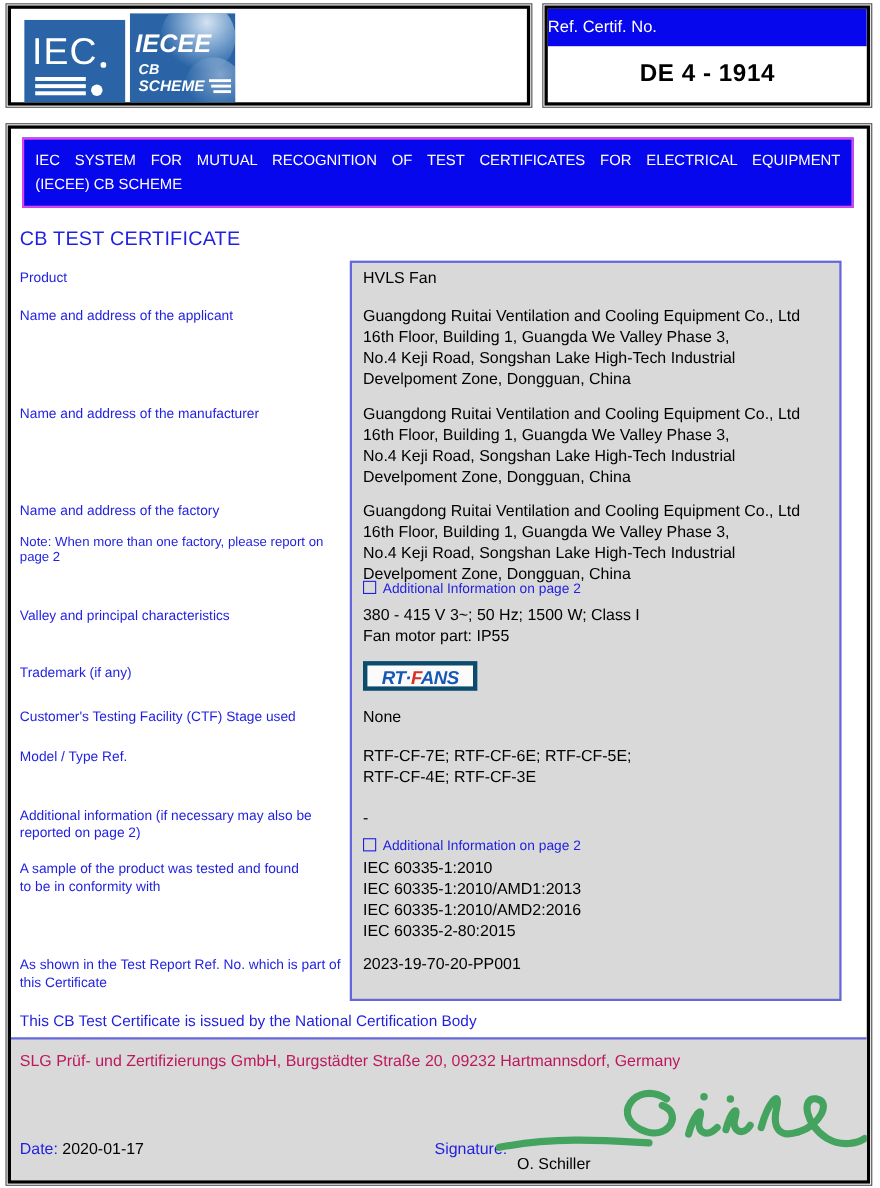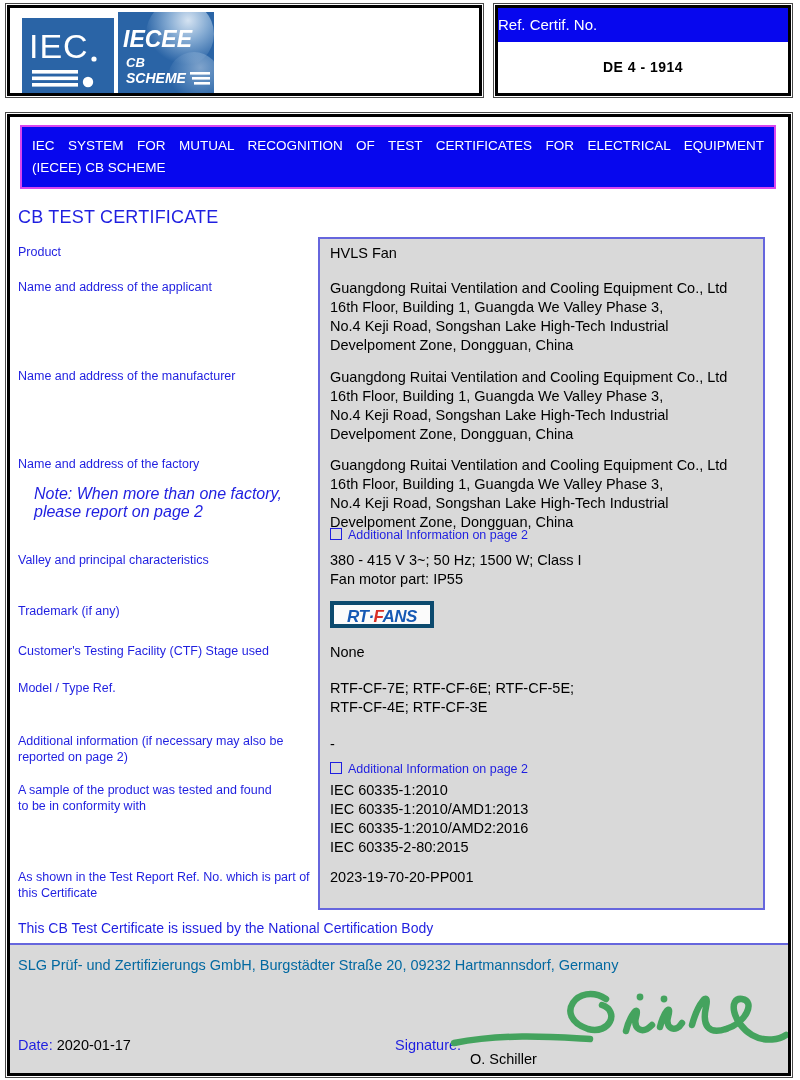--- a/index.html
+++ b/index.html
@@ -13,50 +13,50 @@
   .abs{position:absolute;}
   .blue{color:#1f1fe0;}
   .prewrap{white-space:pre-line;}
 
   
   #logo-frame{left:5px;top:3px;width:479px;height:95px;}
   #ref-frame{left:493px;top:3px;width:300px;height:95px;}
   .ref-band{position:absolute;left:0;right:0;top:0;height:34px;background:#0707ee;color:#fff;
             line-height:34px;font-size:15px;}
   .ref-number{position:absolute;left:0;right:0;top:34px;height:53px;text-align:center;line-height:50px;
-              font-size:14px;font-weight:bold;letter-spacing:.5px;}
+              font-size:22px;font-weight:bold;letter-spacing:.5px;}
 
   
   #body-frame{left:5px;top:112px;width:788px;height:966px;}
 
   .banner{position:absolute;left:10px;top:8px;width:756px;height:64px;box-sizing:border-box;
           background:#0707ee;border:2px solid #d946ef;color:#fff;padding:8px 10px 0 10px;
           font-size:13.5px;line-height:22px;}
   .banner .l1{display:block;text-align:justify;text-align-last:justify;}
   .page-title{position:absolute;left:8px;top:90px;font-size:18px;color:#1f1fe0;letter-spacing:.2px;}
 
   .value-box{position:absolute;left:308px;top:120px;width:447px;height:673px;box-sizing:border-box;
              background:#d9d9d9;border:2px solid #6666dd;}
 
   .lbl{position:absolute;left:8px;width:292px;color:#1f1fe0;font-size:12.5px;line-height:15.5px;}
   .val{position:absolute;left:320px;width:428px;font-size:14.5px;line-height:19px;color:#000;}
-  .note{position:absolute;left:8px;width:292px;color:#1f1fe0;font-size:16px;font-style:italic;margin-left:16px;}
+  .note{position:absolute;left:8px;width:292px;color:#1f1fe0;font-size:12px;}
   .chk{position:absolute;left:320px;color:#1f1fe0;font-size:12.5px;}
   .chk .box{display:inline-block;width:10px;height:10px;border:1.5px solid #1f1fe0;margin-right:6px;vertical-align:-1px;}
 
   .tm-logo{position:absolute;left:320px;top:484px;width:104px;height:27px;background:#fbfbfb;
            border:4px solid #0c4a6e;box-sizing:border-box;text-align:center;line-height:24px;
            font-size:17px;font-weight:800;font-style:italic;letter-spacing:-0.5px;}
   .tm-rt,.tm-ans{color:#1659b4;}
   .tm-f{color:#d92f25;}
 
   .issued-line{position:absolute;left:8px;top:803px;font-size:14px;color:#1f1fe0;}
 
   .bottom-section{position:absolute;left:0;right:0;top:826px;bottom:0;background:#d9d9d9;border-top:2px solid #6666dd;}
-  .ncb-line{position:absolute;left:8px;top:12px;font-size:14.5px;color:#0369a1;}
+  .ncb-line{position:absolute;left:8px;top:12px;font-size:14.5px;color:#be185d;}
   .date-line{position:absolute;left:8px;top:92px;font-size:14.5px;}
   .sig-label{position:absolute;left:385px;top:92px;font-size:14.5px;color:#1f1fe0;}
   .signatory{position:absolute;left:460px;top:106px;font-size:14.5px;color:#000;}
   .sig-svg{position:absolute;left:440px;top:32px;width:340px;height:90px;}
 </style>
 </head>
 <body>
 
 <div class="frame" id="logo-frame">
   <div class="frame-inner">

